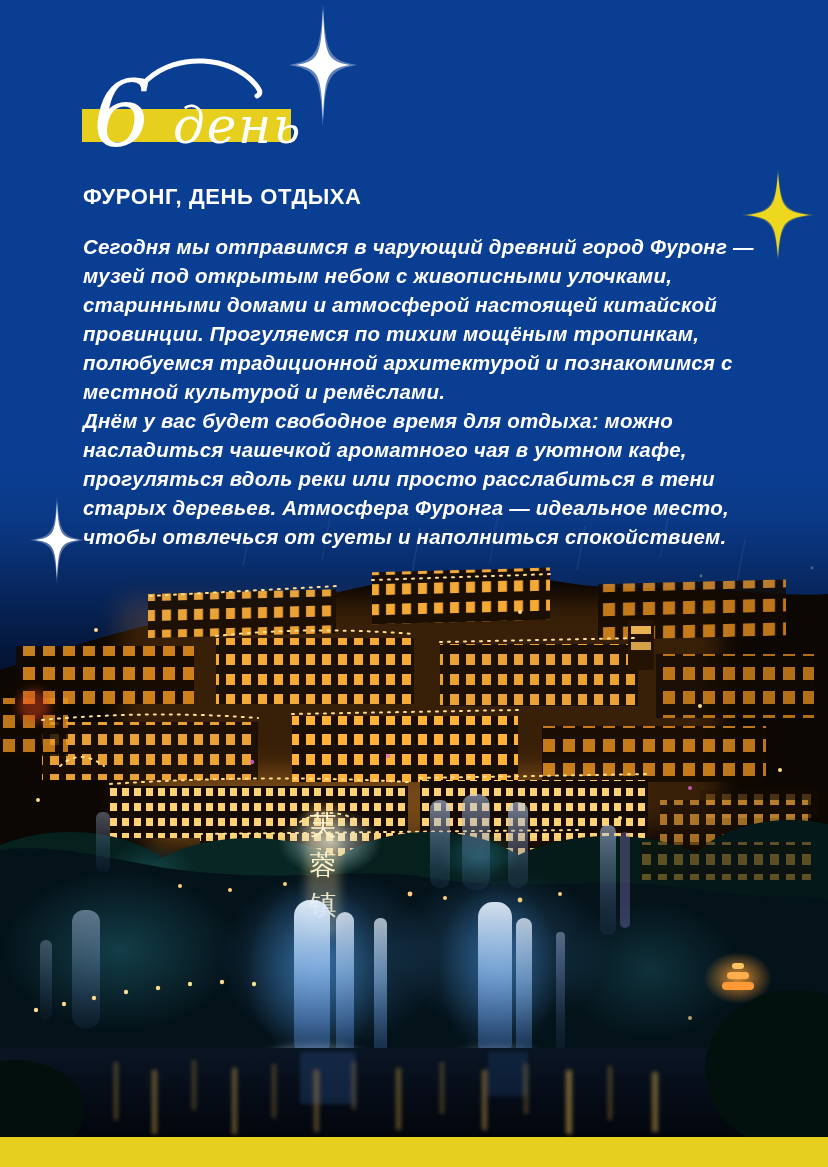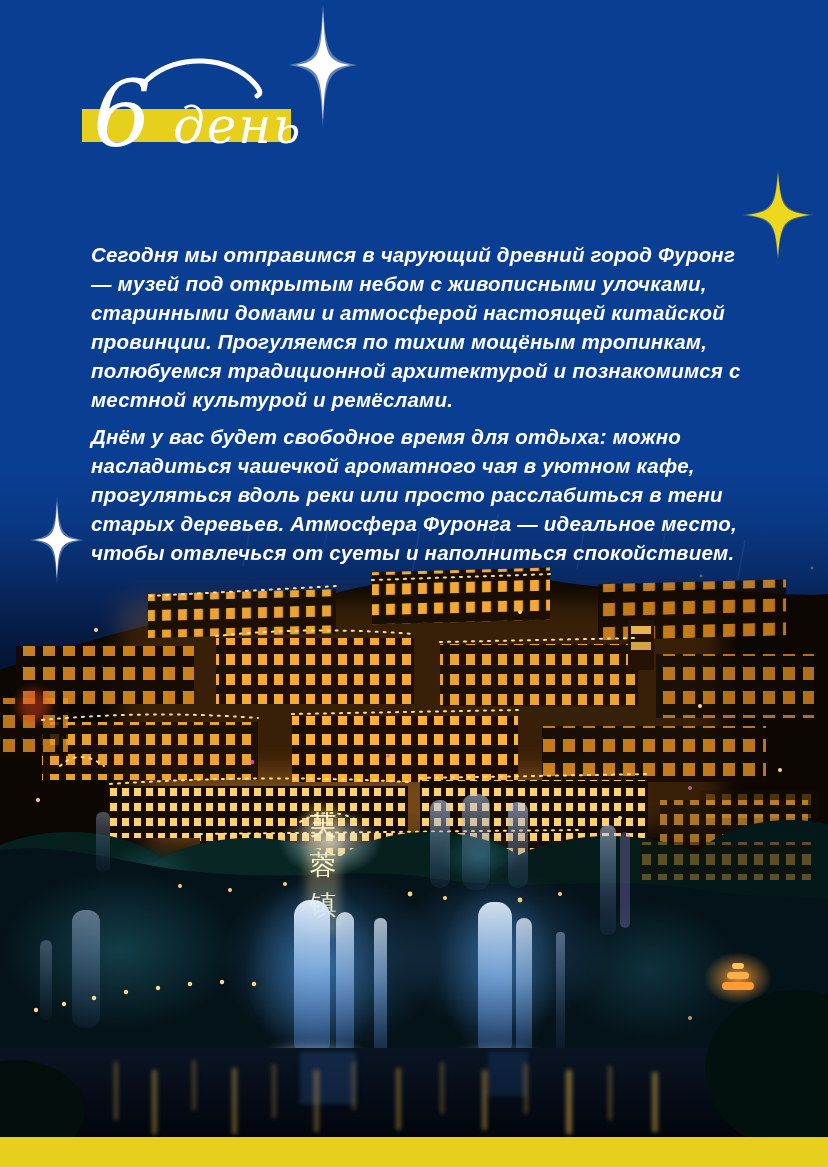--- a/index.html
+++ b/index.html
@@ -17,21 +17,21 @@
   
   .heading{
     position:absolute;left:83px;top:184px;margin:0;
     font-size:22px;font-weight:bold;letter-spacing:.6px;color:#fff;
   }
   .body-text{
     position:absolute;left:83px;top:232px;width:678px;
     font-style:italic;font-weight:600;font-size:20.5px;line-height:29px;
     letter-spacing:.2px;color:#fff;z-index:5;
   }
-  .body-text p{margin:8px;}
+  .body-text p{margin:0;}
   
   .photo{
     position:absolute;left:0;top:470px;width:828px;height:667px;
     background:linear-gradient(180deg,
       #0A3E92 0%, #0a3884 8%, #082a66 16%, #051c46 24%,
       #030f28 33%, #010714 44%, #000308 58%, #000204 100%);
   }
   .photo svg{position:absolute;left:0;top:0;}
   
   .footer-bar{position:absolute;left:0;bottom:0;width:828px;height:30px;background:#E7CF1E;z-index:6;}
@@ -66,20 +66,21 @@
   </svg>
 
   <svg class="sparkle" style="left:22px;top:495px;z-index:5;" width="72" height="100" viewBox="0 0 72 100">
     <g transform="translate(35,45)">
       <path transform="scale(27,44)" fill="#fff" opacity=".3" d="M0,-1 C.08,-.18 .18,-.08 1,0 C.18,.08 .08,.18 0,1 C-.08,.18 -.18,.08 -1,0 C-.18,-.08 -.08,-.18 0,-1 Z"></path>
       <path transform="scale(22,38)" fill="#fff" d="M0,-1 C.07,-.16 .16,-.07 1,0 C.16,.07 .07,.16 0,1 C-.07,.16 -.16,.07 -1,0 C-.16,-.07 -.07,-.16 0,-1 Z"></path>
       <circle r="3.5" fill="#fff"></circle>
     </g>
   </svg>
 
+  <h1 class="heading">ФУРОНГ, ДЕНЬ ОТДЫХА</h1>
 
   <div class="body-text">
     <p>Сегодня мы отправимся в чарующий древний город Фуронг — музей под открытым небом с живописными улочками, старинными домами и атмосферой настоящей китайской провинции. Прогуляемся по тихим мощёным тропинкам, полюбуемся традиционной архитектурой и познакомимся с местной культурой и ремёслами.</p>
     <p>Днём у вас будет свободное время для отдыха: можно насладиться чашечкой ароматного чая в уютном кафе, прогуляться вдоль реки или просто расслабиться в тени старых деревьев. Атмосфера Фуронга — идеальное место, чтобы отвлечься от суеты и наполниться спокойствием.</p>
   </div>
 
   <div class="photo">
     <svg width="828" height="667" viewBox="0 0 828 667">
       <defs>
         <filter id="b2" x="-50%" y="-50%" width="200%" height="200%">

